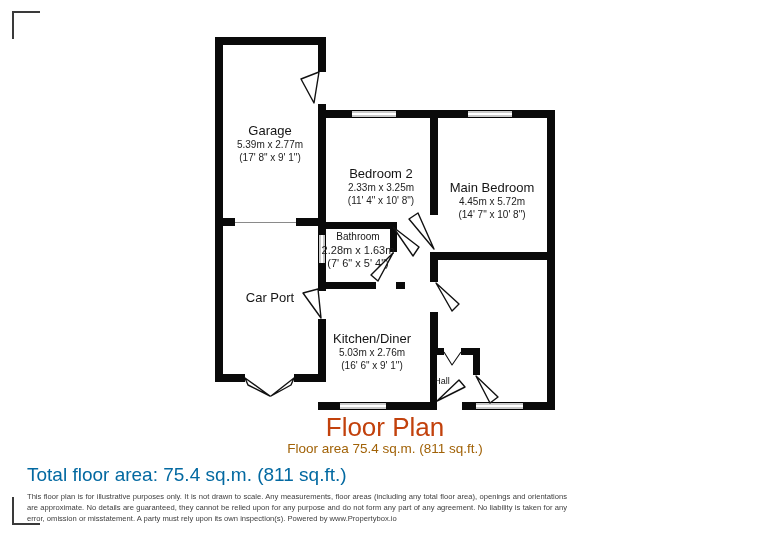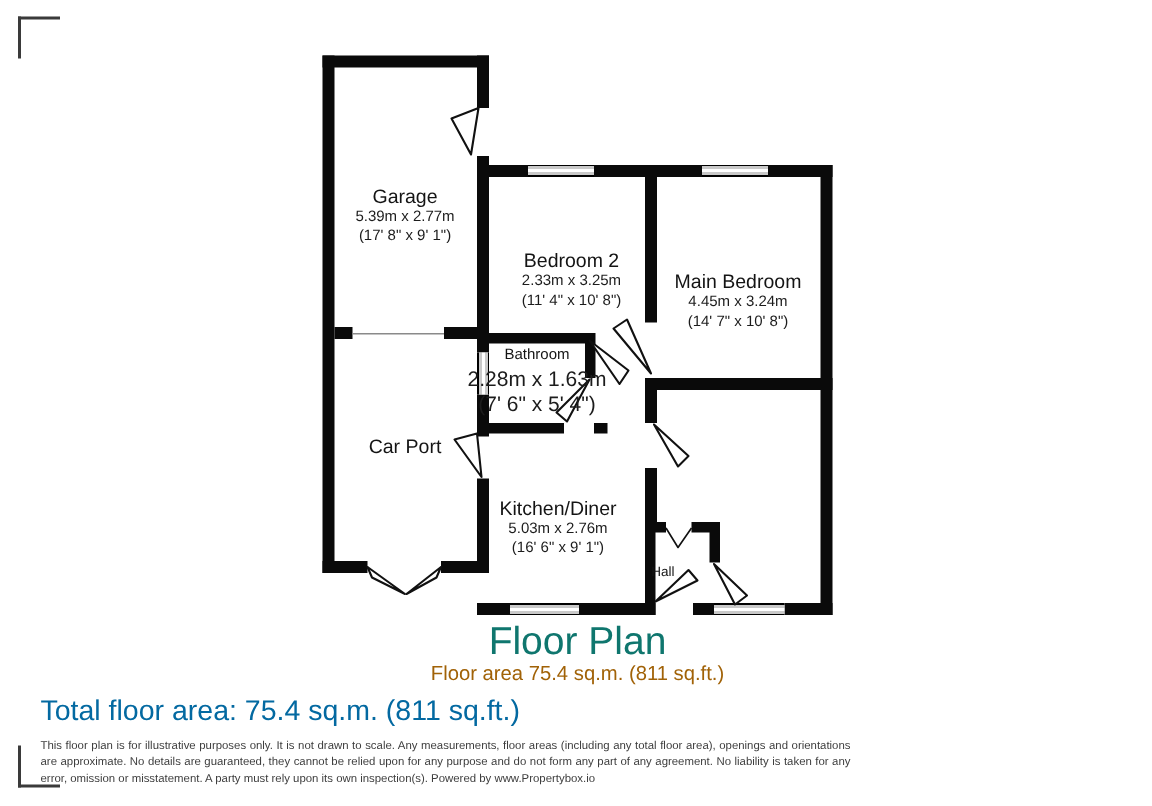--- a/index.html
+++ b/index.html
@@ -17,33 +17,33 @@
      background:linear-gradient(#000 0 1px,#c9c9c9 1px 3px,#fff 3px 5px,#c9c9c9 5px 7px,#000 7px 8px);}
   .win-v{position:absolute;width:8px;
      background:linear-gradient(90deg,#000 0 1px,#c9c9c9 1px 3px,#fff 3px 5px,#c9c9c9 5px 7px,#000 7px 8px);}
   .divider-line{position:absolute;background:#8a8a8a;height:1px;}
   .doors{position:absolute;left:0;top:0;pointer-events:none;}
   
   .room-label{position:absolute;transform:translateX(-50%);text-align:center;line-height:1.25;white-space:nowrap;}
   .room-name{font-size:13px;color:#141414;}
   .room-dim{font-size:10px;color:#1c1c1c;}
   .room-label.small .room-name{font-size:10px;}
-  .room-label.small .room-dim{font-size:14px;}
+  .room-label.small .room-dim{font-size:11px;}
   .room-label.tiny .room-name{font-size:9px;}
   .lbl-garage{left:270px;top:123px;}
   .lbl-bedroom2{left:381px;top:166px;}
   .lbl-main-bedroom{left:492px;top:180px;}
   .lbl-bathroom{left:358px;top:231px;}
   .lbl-carport{left:270px;top:274px;margin-top:16px;}
   .lbl-kitchen{left:372px;top:331px;text-align:center;}
   .lbl-lounge{left:492px;top:306px;}
   .lbl-hall{left:442px;top:376px;}
   
   .plan-title{position:absolute;left:385px;top:412px;transform:translateX(-50%);
-      font-size:26px;color:#0f766e;}
+      font-size:26px;color:#c2410c;}
   .plan-subtitle{position:absolute;left:385px;top:441px;transform:translateX(-50%);
       font-size:13.5px;color:#a16207;}
   .total-area{position:absolute;left:27px;top:464px;font-size:19px;color:#0369a1;}
   .disclaimer{position:absolute;left:27px;top:491px;width:540px;font-size:7.6px;
       line-height:1.45;color:#3d3d3d;text-align:justify;}
 </style>
 </head>
 <body>
 
 <div class="page">
@@ -112,21 +112,21 @@
     <div class="room-dim">5.39m x 2.77m</div>
     <div class="room-dim">(17' 8" x 9' 1")</div>
   </div>
   <div class="room-label lbl-bedroom2">
     <div class="room-name">Bedroom 2</div>
     <div class="room-dim">2.33m x 3.25m</div>
     <div class="room-dim">(11' 4" x 10' 8")</div>
   </div>
   <div class="room-label lbl-main-bedroom">
     <div class="room-name">Main Bedroom</div>
-    <div class="room-dim">4.45m x 3.24m</div>
+    <div class="room-dim">4.45m x 5.72m</div>
     <div class="room-dim">(14' 7" x 10' 8")</div>
   </div>
   <div class="room-label small lbl-bathroom">
     <div class="room-name">Bathroom</div>
     <div class="room-dim">2.28m x 1.63m</div>
     <div class="room-dim">(7' 6" x 5' 4")</div>
   </div>
   <div class="room-label lbl-carport">
     <div class="room-name">Car Port</div>
   </div>

